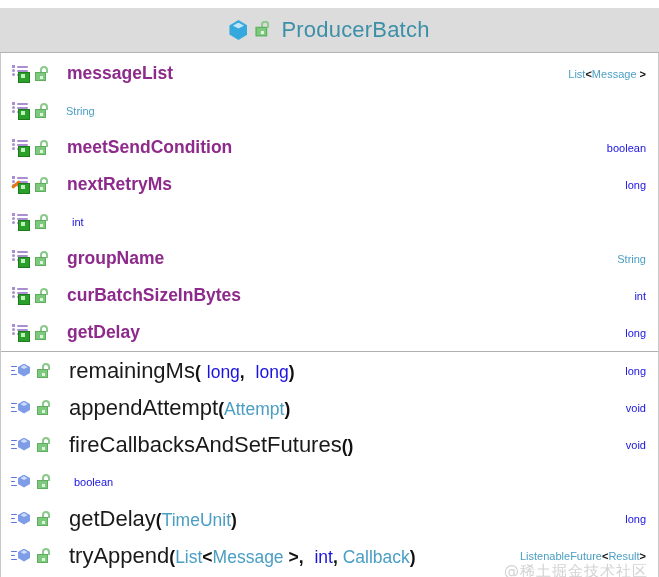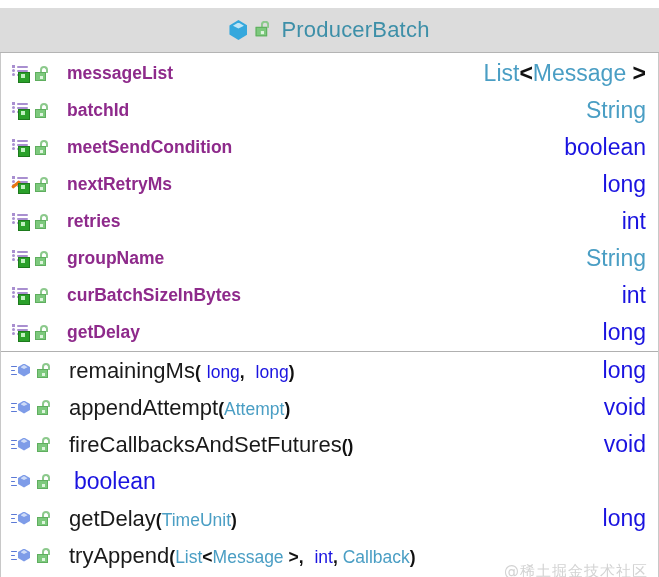--- a/index.html
+++ b/index.html
@@ -50,21 +50,21 @@
   .icons{display:flex;align-items:center;gap:6px;flex:0 0 auto;}
   .sig{
     flex:1 1 auto;
     margin-left:11px;
     overflow:hidden;
     font-size:17.5px;
   }
   .rettype{
     flex:0 0 auto;
     margin-left:10px;
-    font-size:23px;
+    font-size:11px;
     text-align:center;
   }
   
   .field-name{color:#8e2a8b;font-weight:bold;font-size:17.5px;}
   
   .method-name{color:#1a1a1a;font-size:22px;}
   
   .t-prim{color:#1a13e0;padding-left:6px;}
   .t-class{color:#4a9ec4;}
   .t-punct{color:#111;font-weight:bold;}
@@ -195,21 +195,20 @@
               <span class="ln ln1"></span>
               <span class="ln ln2"></span>
               <span class="ln ln3"></span>
               <span class="badge"></span>
             </span>
             <span class="ico ico-lock">
               <span class="shackle"></span>
               <span class="bodyb"></span>
             </span>
           </div>
-          <div class="sig"><span class="field-name">batchId</span></div>
           <div class="rettype"><span class="t-class">String</span></div>
         </div>
         <div class="row">
           <div class="icons">
             <span class="ico ico-field">
               <span class="dot d1"></span>
               <span class="dot d2"></span>
               <span class="dot d3"></span>
               <span class="ln ln1"></span>
               <span class="ln ln2"></span>
@@ -253,21 +252,20 @@
               <span class="ln ln1"></span>
               <span class="ln ln2"></span>
               <span class="ln ln3"></span>
               <span class="badge"></span>
             </span>
             <span class="ico ico-lock">
               <span class="shackle"></span>
               <span class="bodyb"></span>
             </span>
           </div>
-          <div class="sig"><span class="field-name">retries</span></div>
           <div class="rettype"><span class="t-prim">int</span></div>
         </div>
         <div class="row">
           <div class="icons">
             <span class="ico ico-field">
               <span class="dot d1"></span>
               <span class="dot d2"></span>
               <span class="dot d3"></span>
               <span class="ln ln1"></span>
               <span class="ln ln2"></span>
@@ -408,20 +406,21 @@
               <span class="mln m2"></span>
               <span class="mln m3"></span>
               <span class="cube"></span>
             </span>
             <span class="ico ico-lock">
               <span class="shackle"></span>
               <span class="bodyb"></span>
             </span>
           </div>
           <div class="sig"><span class="method-name">tryAppend</span><span class="t-punct">(</span><span class="t-class">List</span><span class="t-punct">&lt;</span><span class="t-class">Message </span><span class="t-punct">&gt;</span><span class="t-punct">, </span><span class="t-prim">int</span><span class="t-punct">, </span><span class="t-class">Callback</span><span class="t-punct">)</span></div>
+          <div class="rettype"><span class="t-class">ListenableFuture</span><span class="t-punct">&lt;</span><span class="t-class">Result</span><span class="t-punct">&gt;</span></div>
         </div>
         <div class="row last-row-border">
           <div class="icons">
             <span class="ico ico-method"></span>
             <span class="ico ico-lock">
               <span class="shackle"></span>
             </span>
           </div>
           <div class="sig"><span class="method-name">compareTo </span><span class="t-punct">(</span><span class="t-class">Delayed</span><span class="t-punct">)</span></div>
           <div class="rettype"><span class="t-prim">int</span></div>

